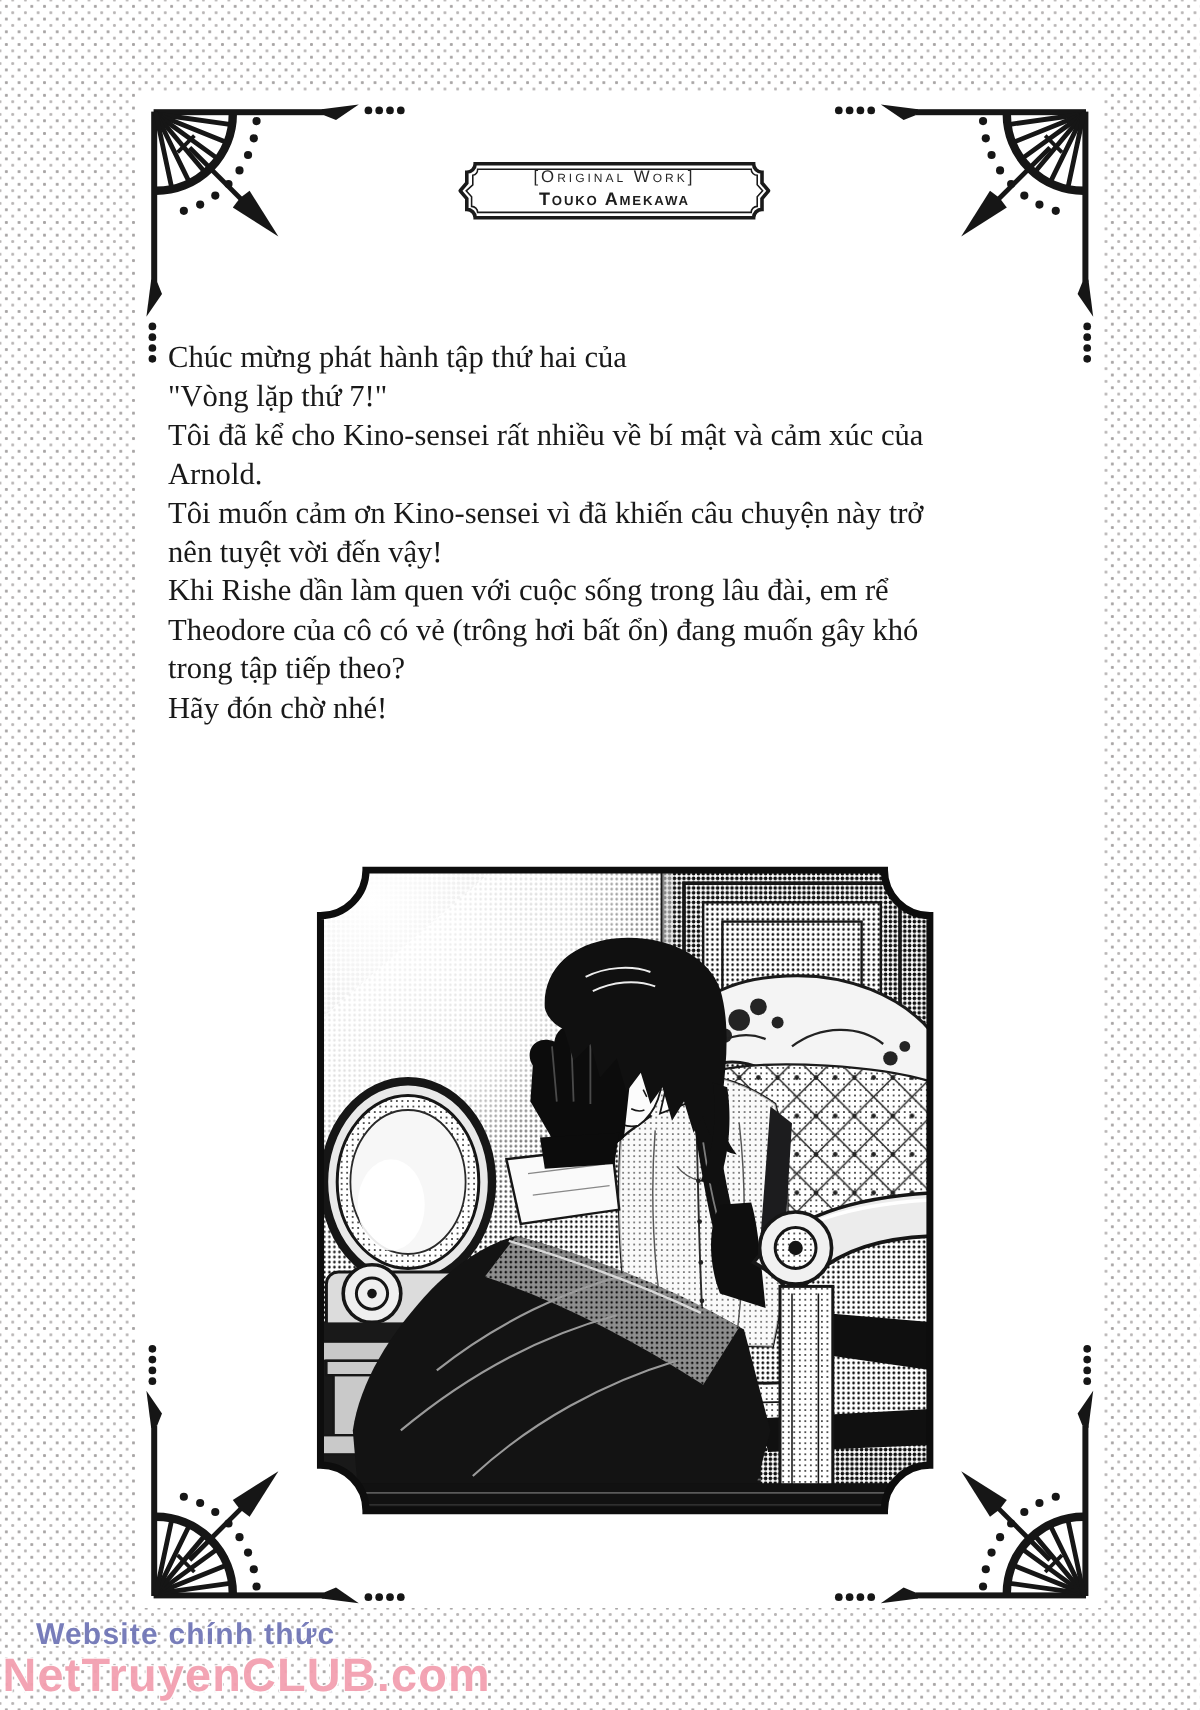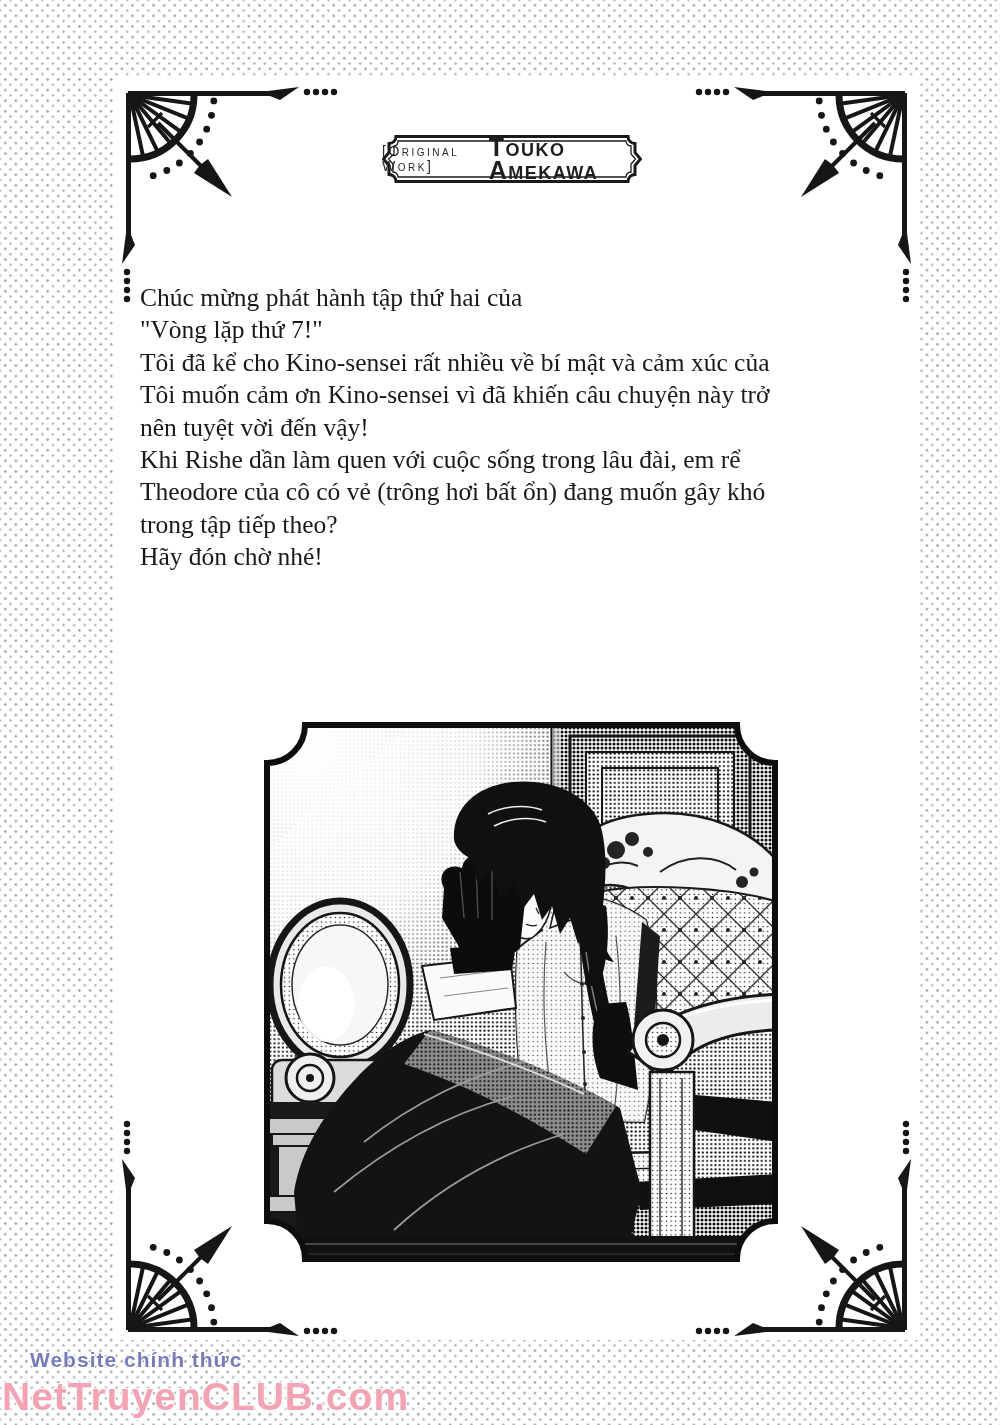--- a/index.html
+++ b/index.html
@@ -14,28 +14,28 @@
     font-family:"Liberation Serif","DejaVu Serif",serif;
   }
   .content-area{position:absolute;left:113px;top:76px;width:807px;height:1264px;background:#fff;}
   .orn{position:absolute;width:220px;height:220px;}
   .orn.tl{left:118px;top:83px;}
   .orn.tr{left:695px;top:83px;transform:scaleX(-1);}
   .orn.bl{left:118px;top:1120px;transform:scaleY(-1);}
   .orn.br{left:695px;top:1120px;transform:scale(-1,-1);}
   .plaque{position:absolute;left:382px;top:133px;width:260px;height:52px;}
   .plaque svg{position:absolute;left:0;top:0;}
-  .plaque-text{position:absolute;left:0;top:0;width:260px;height:52px;display:flex;flex-direction:row;align-items:center;justify-content:center;gap:0;}
+  .plaque-text{position:absolute;left:0;top:0;width:260px;height:52px;display:flex;flex-direction:column;align-items:center;justify-content:center;gap:0;}
   .plaque-line1{font-family:"Liberation Sans","DejaVu Sans",sans-serif;font-variant:small-caps;font-size:14px;letter-spacing:2.5px;color:#262626;line-height:15px;}
-  .plaque-line2{font-family:"Liberation Sans","DejaVu Sans",sans-serif;font-variant:small-caps;font-weight:bold;font-size:25px;letter-spacing:1.5px;color:#1e1e1e;line-height:23px;}
+  .plaque-line2{font-family:"Liberation Sans","DejaVu Sans",sans-serif;font-variant:small-caps;font-weight:bold;font-size:15px;letter-spacing:1.5px;color:#1e1e1e;line-height:23px;}
   .afterword{position:absolute;left:140px;top:282px;width:752px;color:#191919;}
   .tline{font-size:25.5px;line-height:32.4px;white-space:nowrap;}
   .illustration{position:absolute;left:264px;top:722px;width:514px;height:540px;}
   .watermark{position:absolute;left:0;top:1344px;width:420px;z-index:5;font-family:"Liberation Sans","DejaVu Sans",sans-serif;font-weight:bold;}
-  .wm1{position:absolute;left:30px;top:4px;font-size:21px;letter-spacing:1px;color:#6d73b5;opacity:.92;
+  .wm1{position:absolute;left:30px;top:4px;font-size:25px;letter-spacing:1px;color:#6d73b5;opacity:.92;
        text-shadow:-1px -1px 0 #fff,1px -1px 0 #fff,-1px 1px 0 #fff,1px 1px 0 #fff,0 2px 0 #fff;}
   .wm2{position:absolute;left:2px;top:31px;font-size:39px;letter-spacing:1px;color:#f3a0b0;opacity:.95;
        text-shadow:-1px -1px 0 #fff,1px -1px 0 #fff,-1px 1px 0 #fff,1px 1px 0 #fff,0 2px 0 #fff;}
 </style>
 </head>
 <body>
 
 <div class="screen">
 
   <svg width="0" height="0" style="position:absolute">
@@ -105,20 +105,21 @@
     <div class="plaque-text">
       <div class="plaque-line1">[Original Work]</div>
       <div class="plaque-line2">Touko Amekawa</div>
     </div>
   </div>
 
   <div class="afterword">
     <div class="tline">Chúc mừng phát hành tập thứ hai của</div>
     <div class="tline">"Vòng lặp thứ 7!"</div>
     <div class="tline">Tôi đã kể cho Kino-sensei rất nhiều về bí mật và cảm xúc của</div>
+    <div class="tline">Arnold.</div>
     <div class="tline">Tôi muốn cảm ơn Kino-sensei vì đã khiến câu chuyện này trở</div>
     <div class="tline">nên tuyệt vời đến vậy!</div>
     <div class="tline">Khi Rishe dần làm quen với cuộc sống trong lâu đài, em rể</div>
     <div class="tline">Theodore của cô có vẻ (trông hơi bất ổn) đang muốn gây khó</div>
     <div class="tline">trong tập tiếp theo?</div>
     <div class="tline">Hãy đón chờ nhé!</div>
   </div>
 
   <svg class="illustration" viewBox="0 0 514 540">
     <defs>

